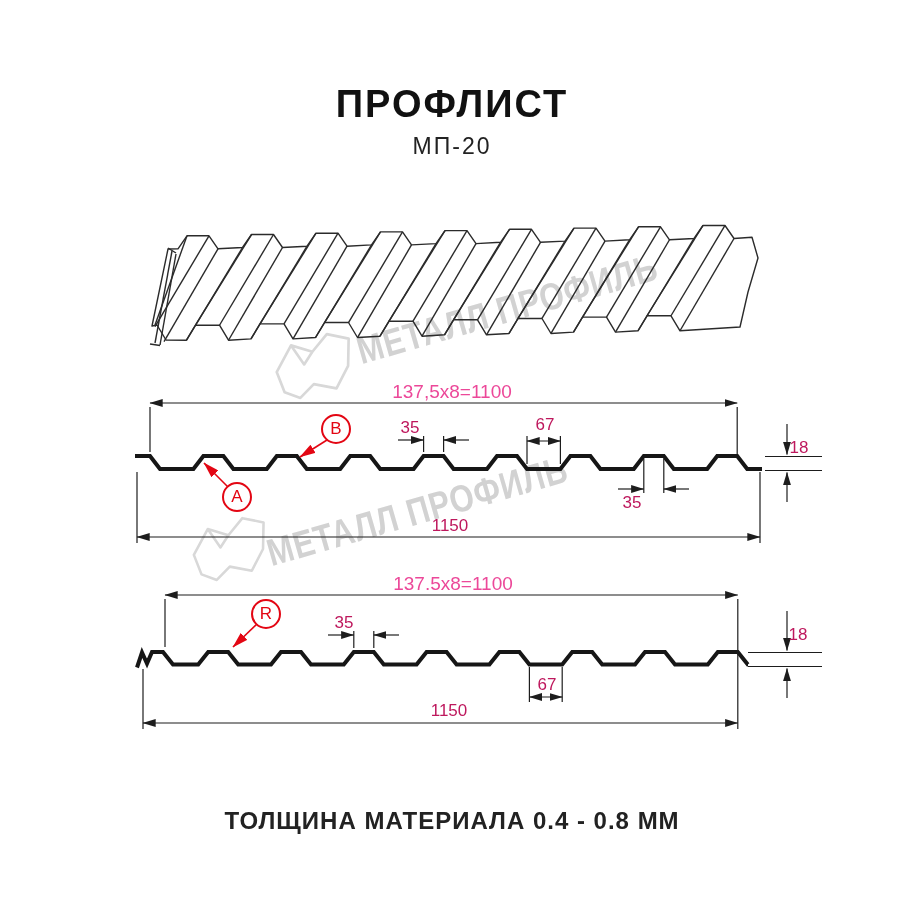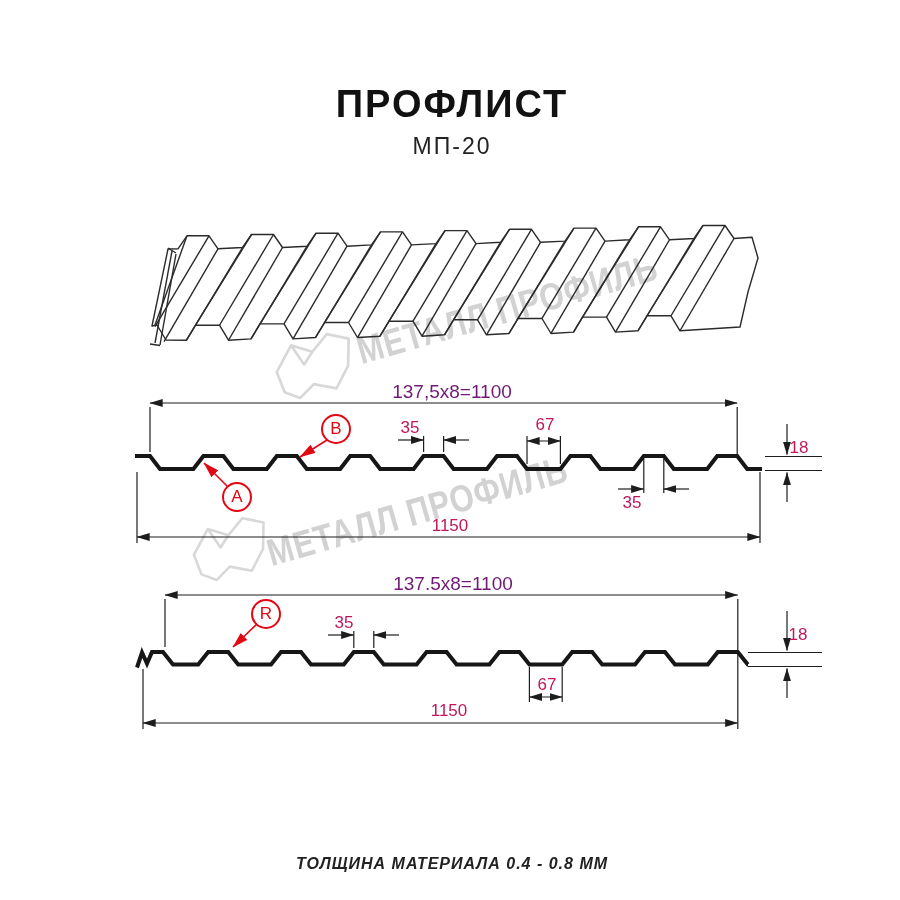--- a/index.html
+++ b/index.html
@@ -2,23 +2,23 @@
 <html><head>
 <meta charset="utf-8">
 <style>
   html,body{margin:0;padding:0;background:#fff;}
   body{width:900px;height:900px;position:relative;overflow:hidden;
        font-family:"Liberation Sans", sans-serif;color:#1d1d1d;}
   .abs{position:absolute;}
   .ctr{transform:translate(-50%,-50%);white-space:nowrap;}
   .title{left:452px;top:104px;font-size:38px;font-weight:700;letter-spacing:2px;color:#111;}
   .subtitle{left:452px;top:146px;font-size:23px;font-weight:400;letter-spacing:2px;color:#222;}
-  .footer{left:452px;top:864px;font-size:16px;font-weight:700;letter-spacing:1px;color:#222;font-style:italic;}
+  .footer{left:452px;top:821px;font-size:24px;font-weight:700;letter-spacing:1px;color:#222;}
   .dim{font-size:17px;color:#be185d;}
-  .dim-big{font-size:19px;color:#701a75;}
+  .dim-big{font-size:19px;color:#ec4899;}
   .wm-text{font-size:38px;font-weight:700;letter-spacing:1px;color:#d2d2d2;
            transform-origin:left bottom;transform:rotate(-16deg) scaleX(0.82);z-index:1;}
   .wm-logo{z-index:1;transform:rotate(-12deg);}
   .tag{width:26px;height:26px;border:2.5px solid #e30613;border-radius:50%;
        display:flex;align-items:center;justify-content:center;
        font-size:17px;color:#e30613;z-index:4;background:transparent;}
   #drawing{left:0;top:0;z-index:2;}
   .txt{z-index:3;}
 </style>
 </head>

